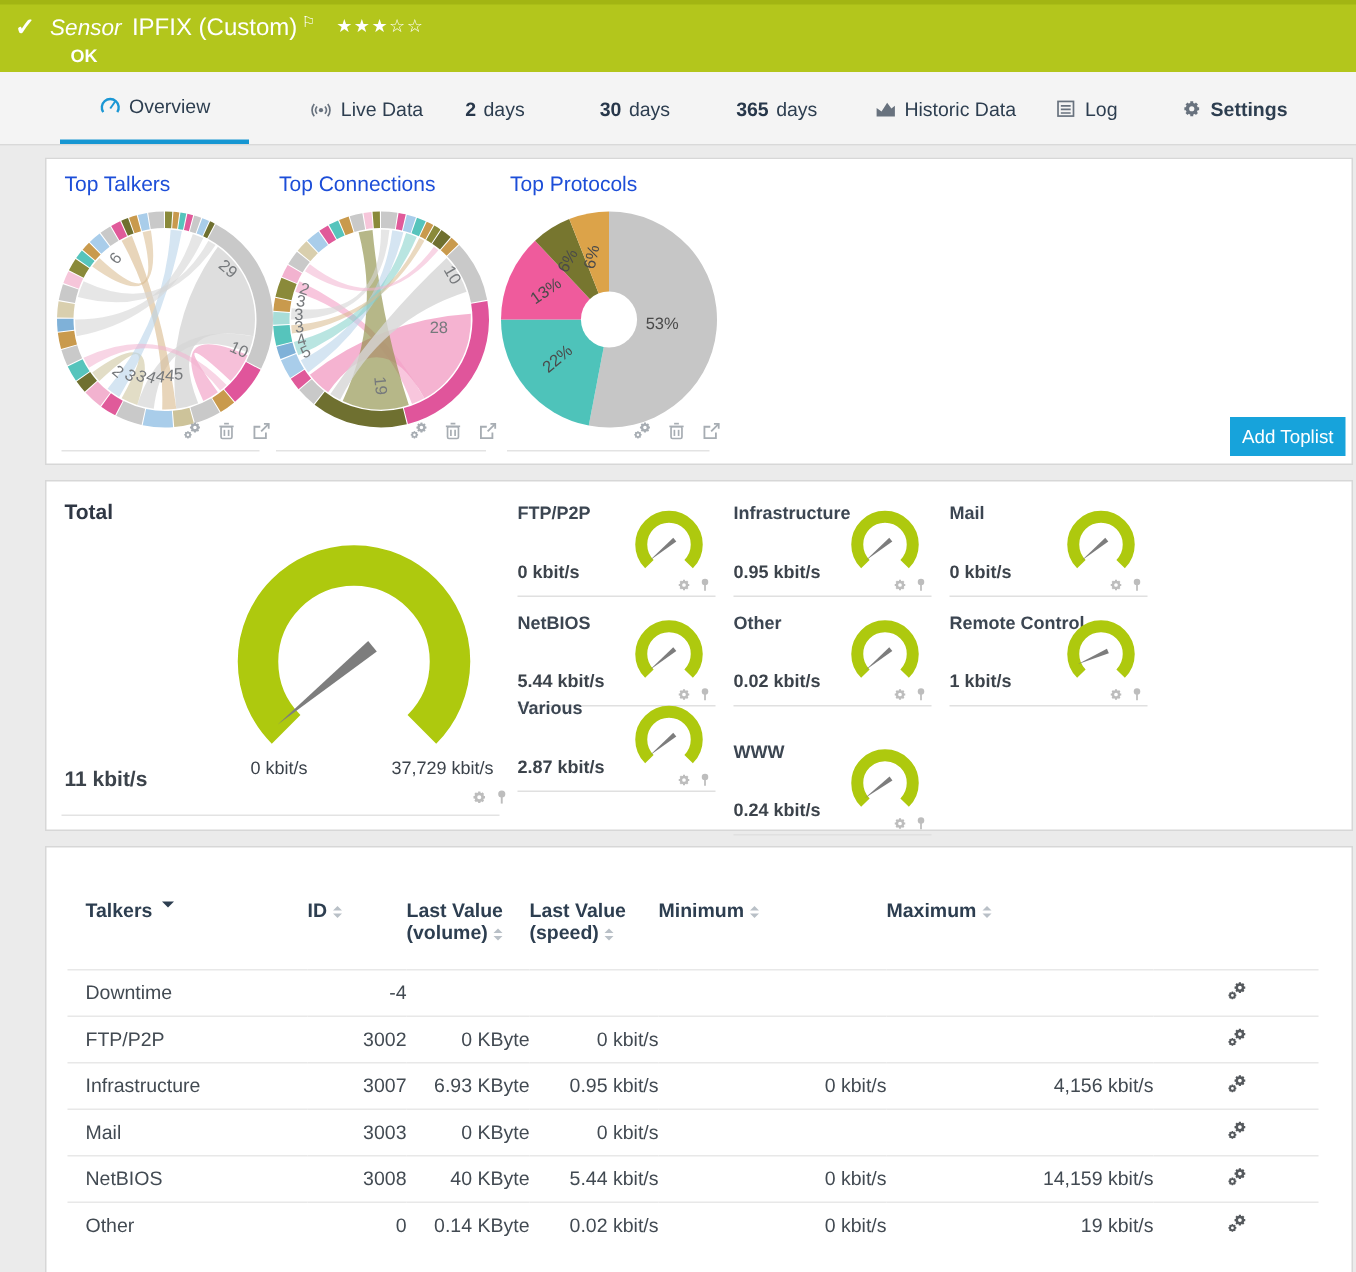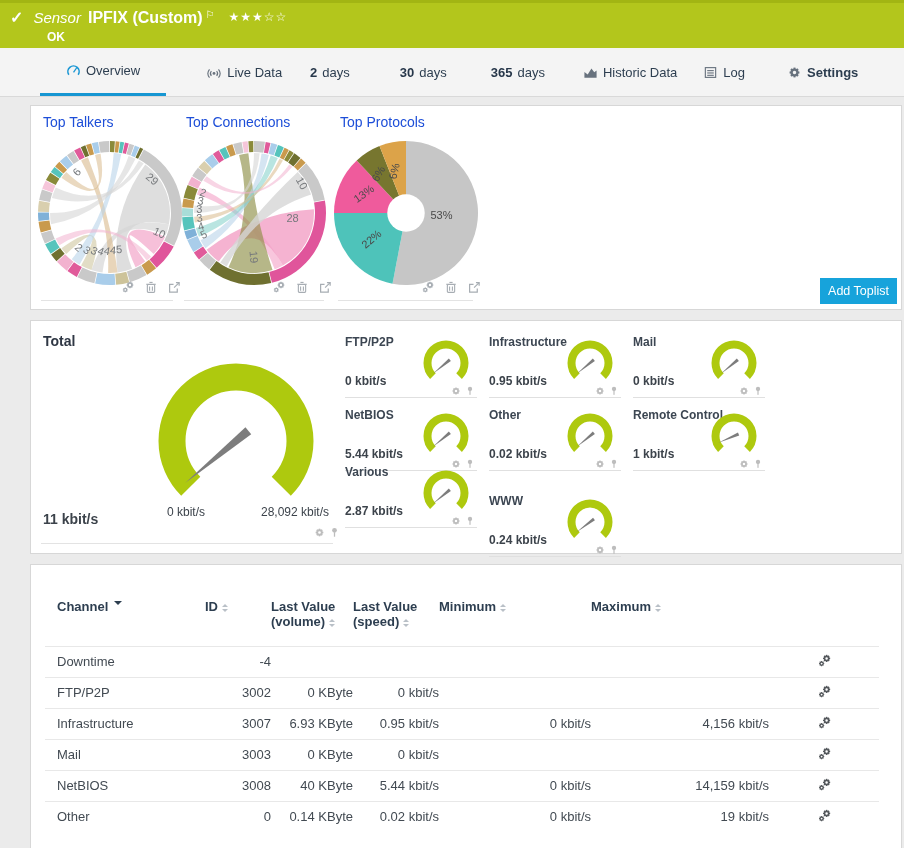--- a/index.html
+++ b/index.html
@@ -5,21 +5,21 @@
   * { box-sizing: border-box; margin: 0; padding: 0; }
   html,body { background:#ebebeb; }
   body { font-family:"Liberation Sans", sans-serif; }
   #app { position:relative; width:904px; height:848px; background:#ebebeb; overflow:hidden; }
 
   
   .sensor-header { position:relative; height:48px; background:#b3c61c; border-top:3px solid #a2b513; color:#fff; }
   .sh-row { position:absolute; left:10px; top:5px; display:flex; align-items:baseline; }
   .sh-check { font-size:16px; font-weight:bold; margin-right:10px; }
   .sh-kind { font-style:italic; font-size:15px; margin-right:7px; }
-  .sh-name { font-weight:bold; font-size:16px; }
+  .sh-name { font-weight:normal; font-size:16px; }
   .sh-flag { font-size:10px; vertical-align:super; margin-left:3px; position:relative; top:-5px; }
   .sh-stars { font-size:12px; letter-spacing:1px; margin-left:14px; position:relative; top:-2px; }
   .sh-status { position:absolute; left:47px; top:27px; font-size:12px; font-weight:bold; }
 
   
   .tabbar { position:relative; height:49px; background:#f4f4f4; border-bottom:1px solid #d9d9d9; display:flex; align-items:stretch; padding-left:40px; }
   .tab { display:flex; align-items:center; padding:0 10px; font-size:13px; color:#2d3e50; cursor:pointer; white-space:nowrap; }
   .tab.active { border-bottom:3px solid #1696d2; padding:0 26px; }
   .tab .tab-ic { display:inline-flex; margin-right:5px; }
   .tab .tab-num { font-weight:bold; margin-right:5px; color:#27374a; }
@@ -382,21 +382,21 @@
       <div class="cell-line" style="left: 307px; top: 194px; width: 135px;"></div>
     </div>
 
   <div class="panel" id="panel-gauges">
     <div class="g-title">Total</div>
     <div id="total-gauge" style="position:absolute;left:107px;top:22px;"><svg width="196" height="196" viewBox="0 0 196 196">
           <path d="M52.74516600406096,143.25483399593907 A64,64 0 1 1 143.25483399593904,143.25483399593904" fill="none" stroke="#aec90e" stroke-width="27"></path>
           <polygon points="47.146125976797904,140.0699833234135 107.45980393054352,84.33390657152992 113.19661983828173,91.26852575651202" fill="#7d7d7d"></polygon>
         </svg></div>
     <div class="g-min">0 kbit/s</div>
-    <div class="g-max">28,092 kbit/s</div>
+    <div class="g-max">37,729 kbit/s</div>
     <div class="g-total-value">11 kbit/s</div>
     <div class="g-icons" id="total-icons" style="left:283px;top:203px;">
         <span><svg width="11" height="11" viewBox="0 0 12 12">
             <line x1="6" y1="3.8" x2="6" y2="1.7999999999999998" stroke="#bdbdbd" stroke-width="1.68"></line>
             <line x1="7.555634918610405" y1="4.444365081389595" x2="8.969848480983499" y2="3.0301515190165" stroke="#bdbdbd" stroke-width="1.68"></line>
             <line x1="8.2" y1="6" x2="10.2" y2="6" stroke="#bdbdbd" stroke-width="1.68"></line>
             <line x1="7.555634918610405" y1="7.555634918610405" x2="8.9698484809835" y2="8.969848480983499" stroke="#bdbdbd" stroke-width="1.68"></line>
             <line x1="6" y1="8.2" x2="6.000000000000001" y2="10.2" stroke="#bdbdbd" stroke-width="1.68"></line>
             <line x1="4.444365081389595" y1="7.555634918610405" x2="3.0301515190165005" y2="8.9698484809835" stroke="#bdbdbd" stroke-width="1.68"></line>
             <line x1="3.8" y1="6" x2="1.7999999999999998" y2="6.000000000000001" stroke="#bdbdbd" stroke-width="1.68"></line>
@@ -618,21 +618,21 @@
           </div>
           <div class="mini-border"></div>
         </div>
       </div>
   </div>
 
   <div class="panel" id="panel-table">
     <table class="channels">
       <thead id="tbl-head">
           <tr>
-            <th class="col-channel" style="width: 160px;"><span>Channel</span><span class="caret-down"></span></th>
+            <th class="col-channel" style="width: 160px;"><span>Talkers</span><span class="caret-down"></span></th>
             <th class="col-id" style="width: 66px;"><span>ID</span><span class="sa"><i class="up"></i><i class="dn"></i></span></th>
             <th class="col-volume" style="width: 82px;"><span>Last Value</span><br><span>(volume)</span><span class="sa"><i class="up"></i><i class="dn"></i></span></th>
             <th class="col-speed" style="width: 86px;"><span>Last Value</span><br><span>(speed)</span><span class="sa"><i class="up"></i><i class="dn"></i></span></th>
             <th class="col-min" style="width: 152px;"><span>Minimum</span><span class="sa"><i class="up"></i><i class="dn"></i></span></th>
             <th class="col-max" style="width: 178px;"><span>Maximum</span><span class="sa"><i class="up"></i><i class="dn"></i></span></th>
             <th class="col-gear" style="width: 110px;"></th>
           </tr>
         </thead>
       <tbody id="tbl-body">
           <tr>

